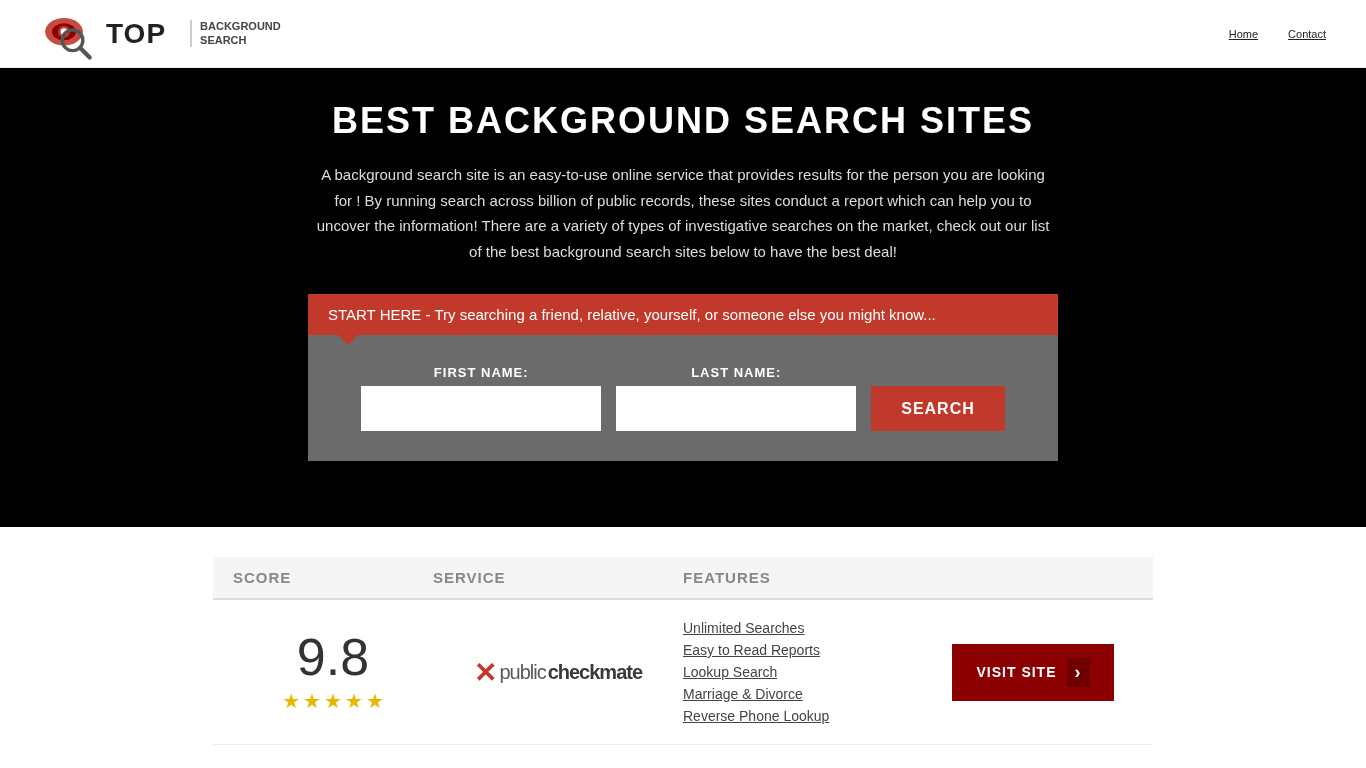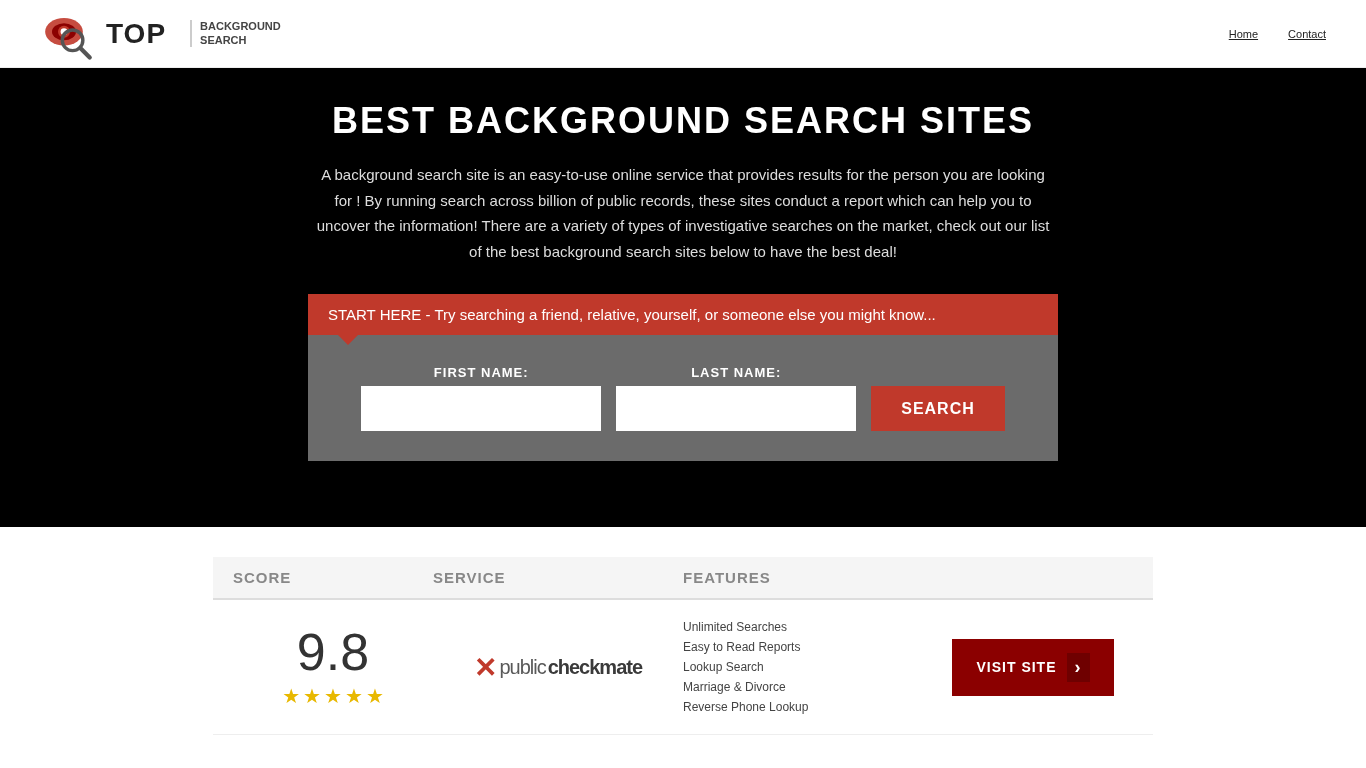--- a/index.html
+++ b/index.html
@@ -183,22 +183,23 @@
       display: flex;
       align-items: center;
       justify-content: center;
     }
     .features-cell {
       display: flex;
       flex-direction: column;
       gap: 6px;
     }
     .features-cell span {
-      font-size: 12px;
+      font-size: 14px;
       color: #444;
+      text-decoration: underline;
     }
     .visit-cell {
       display: flex;
       align-items: center;
       justify-content: center;
     }
     .visit-btn {
       background: #8b0000;
       color: #fff;
       border: none;

